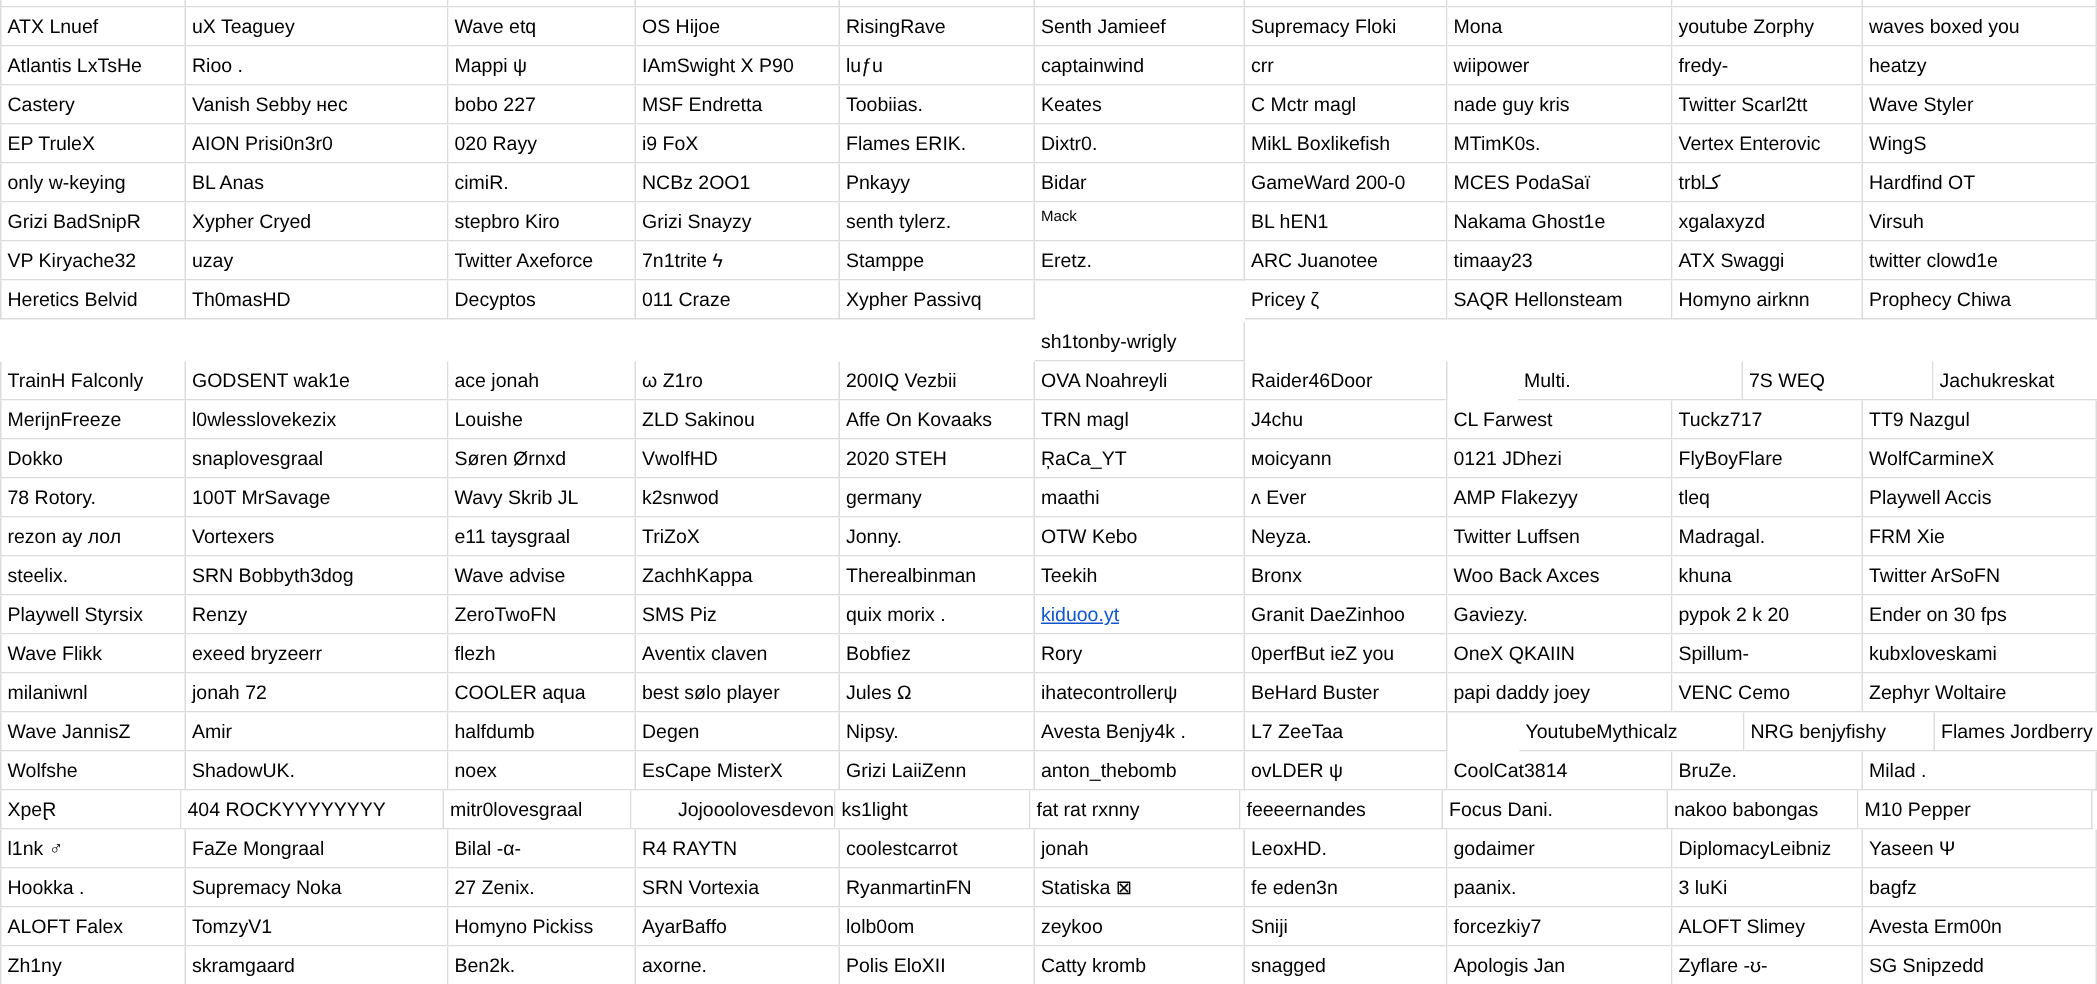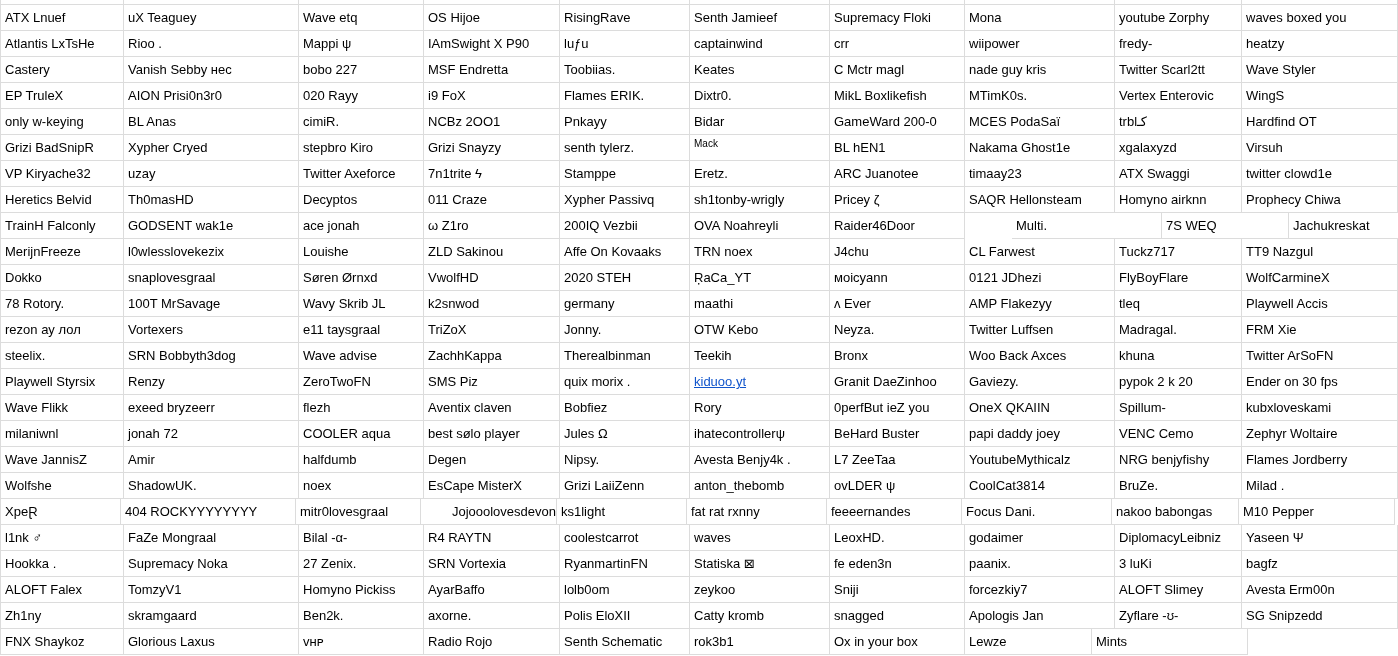--- a/index.html
+++ b/index.html
@@ -128,21 +128,21 @@
       <div class="cell" style="width: 150px;">timaay23</div>
       <div class="cell" style="width: 127px;">ATX Swaggi</div>
       <div class="cell" style="width: 156px;">twitter clowd1e</div>
     </div>
     <div class="row">
       <div class="cell" style="width: 124px;">Heretics Belvid</div>
       <div class="cell" style="width: 175px;">Th0masHD</div>
       <div class="cell" style="width: 125px;">Decyptos</div>
       <div class="cell" style="width: 136px;">011 Craze</div>
       <div class="cell" style="width: 130px;">Xypher Passivq</div>
-      <div class="cell" style="width: 140px;">sh1tonby-wrigly</div>
+      <div class="cell" style="width: 140px; margin-top: 28px;">sh1tonby-wrigly</div>
       <div class="cell" style="width: 135px;">Pricey ζ</div>
       <div class="cell" style="width: 150px;">SAQR Hellonsteam</div>
       <div class="cell" style="width: 127px;">Homyno airknn</div>
       <div class="cell" style="width: 156px;">Prophecy Chiwa</div>
     </div>
     <div class="row">
       <div class="cell" style="width: 124px;">TrainH Falconly</div>
       <div class="cell" style="width: 175px;">GODSENT wak1e</div>
       <div class="cell" style="width: 125px;">ace jonah</div>
       <div class="cell" style="width: 136px;">ω Z1ro</div>
@@ -152,21 +152,21 @@
       <div class="cell" style="width: 150px; margin-left: 47px;">Multi.</div>
       <div class="cell" style="width: 127px;">7S WEQ</div>
       <div class="cell" style="width: 156px;">Jachukreskat</div>
     </div>
     <div class="row">
       <div class="cell" style="width: 124px;">MerijnFreeze</div>
       <div class="cell" style="width: 175px;">l0wlesslovekezix</div>
       <div class="cell" style="width: 125px;">Louishe</div>
       <div class="cell" style="width: 136px;">ZLD Sakinou</div>
       <div class="cell" style="width: 130px;">Affe On Kovaaks</div>
-      <div class="cell" style="width: 140px;">TRN noex</div>
+      <div class="cell" style="width: 140px;">TRN magl</div>
       <div class="cell" style="width: 135px;">J4chu</div>
       <div class="cell" style="width: 150px;">CL Farwest</div>
       <div class="cell" style="width: 127px;">Tuckz717</div>
       <div class="cell" style="width: 156px;">TT9 Nazgul</div>
     </div>
     <div class="row">
       <div class="cell" style="width: 124px;">Dokko</div>
       <div class="cell" style="width: 175px;">snaplovesgraal</div>
       <div class="cell" style="width: 125px;">Søren Ørnxd</div>
       <div class="cell" style="width: 136px;">VwolfHD</div>
@@ -250,21 +250,21 @@
       <div class="cell" style="width: 156px;">Zephyr Woltaire</div>
     </div>
     <div class="row">
       <div class="cell" style="width: 124px;">Wave JannisZ</div>
       <div class="cell" style="width: 175px;">Amir</div>
       <div class="cell" style="width: 125px;">halfdumb</div>
       <div class="cell" style="width: 136px;">Degen</div>
       <div class="cell" style="width: 130px;">Nipsy.</div>
       <div class="cell" style="width: 140px;">Avesta Benjy4k .</div>
       <div class="cell" style="width: 135px;">L7 ZeeTaa</div>
-      <div class="cell" style="width: 150px;">YoutubeMythicalz</div>
+      <div class="cell" style="width: 150px; margin-left: 48px;">YoutubeMythicalz</div>
       <div class="cell" style="width: 127px;">NRG benjyfishy</div>
       <div class="cell" style="width: 156px;">Flames Jordberry</div>
     </div>
     <div class="row">
       <div class="cell" style="width: 124px;">Wolfshe</div>
       <div class="cell" style="width: 175px;">ShadowUK.</div>
       <div class="cell" style="width: 125px;">noex</div>
       <div class="cell" style="width: 136px;">EsCape MisterX</div>
       <div class="cell" style="width: 130px;">Grizi LaiiZenn</div>
       <div class="cell" style="width: 140px;">anton_thebomb</div>
@@ -284,21 +284,21 @@
       <div class="cell" style="width: 150px;">Focus Dani.</div>
       <div class="cell" style="width: 127px;">nakoo babongas</div>
       <div class="cell" style="width: 156px;">M10 Pepper</div>
     </div>
     <div class="row">
       <div class="cell" style="width: 124px;">l1nk ♂</div>
       <div class="cell" style="width: 175px;">FaZe Mongraal</div>
       <div class="cell" style="width: 125px;">Bilal -α-</div>
       <div class="cell" style="width: 136px;">R4 RAYTN</div>
       <div class="cell" style="width: 130px;">coolestcarrot</div>
-      <div class="cell" style="width: 140px;">waves</div>
+      <div class="cell" style="width: 140px;">jonah</div>
       <div class="cell" style="width: 135px;">LeoxHD.</div>
       <div class="cell" style="width: 150px;">godaimer</div>
       <div class="cell" style="width: 127px;">DiplomacyLeibniz</div>
       <div class="cell" style="width: 156px;">Yaseen Ψ</div>
     </div>
     <div class="row">
       <div class="cell" style="width: 124px;">Hookka .</div>
       <div class="cell" style="width: 175px;">Supremacy Noka</div>
       <div class="cell" style="width: 125px;">27 Zenix.</div>
       <div class="cell" style="width: 136px;">SRN Vortexia</div>

